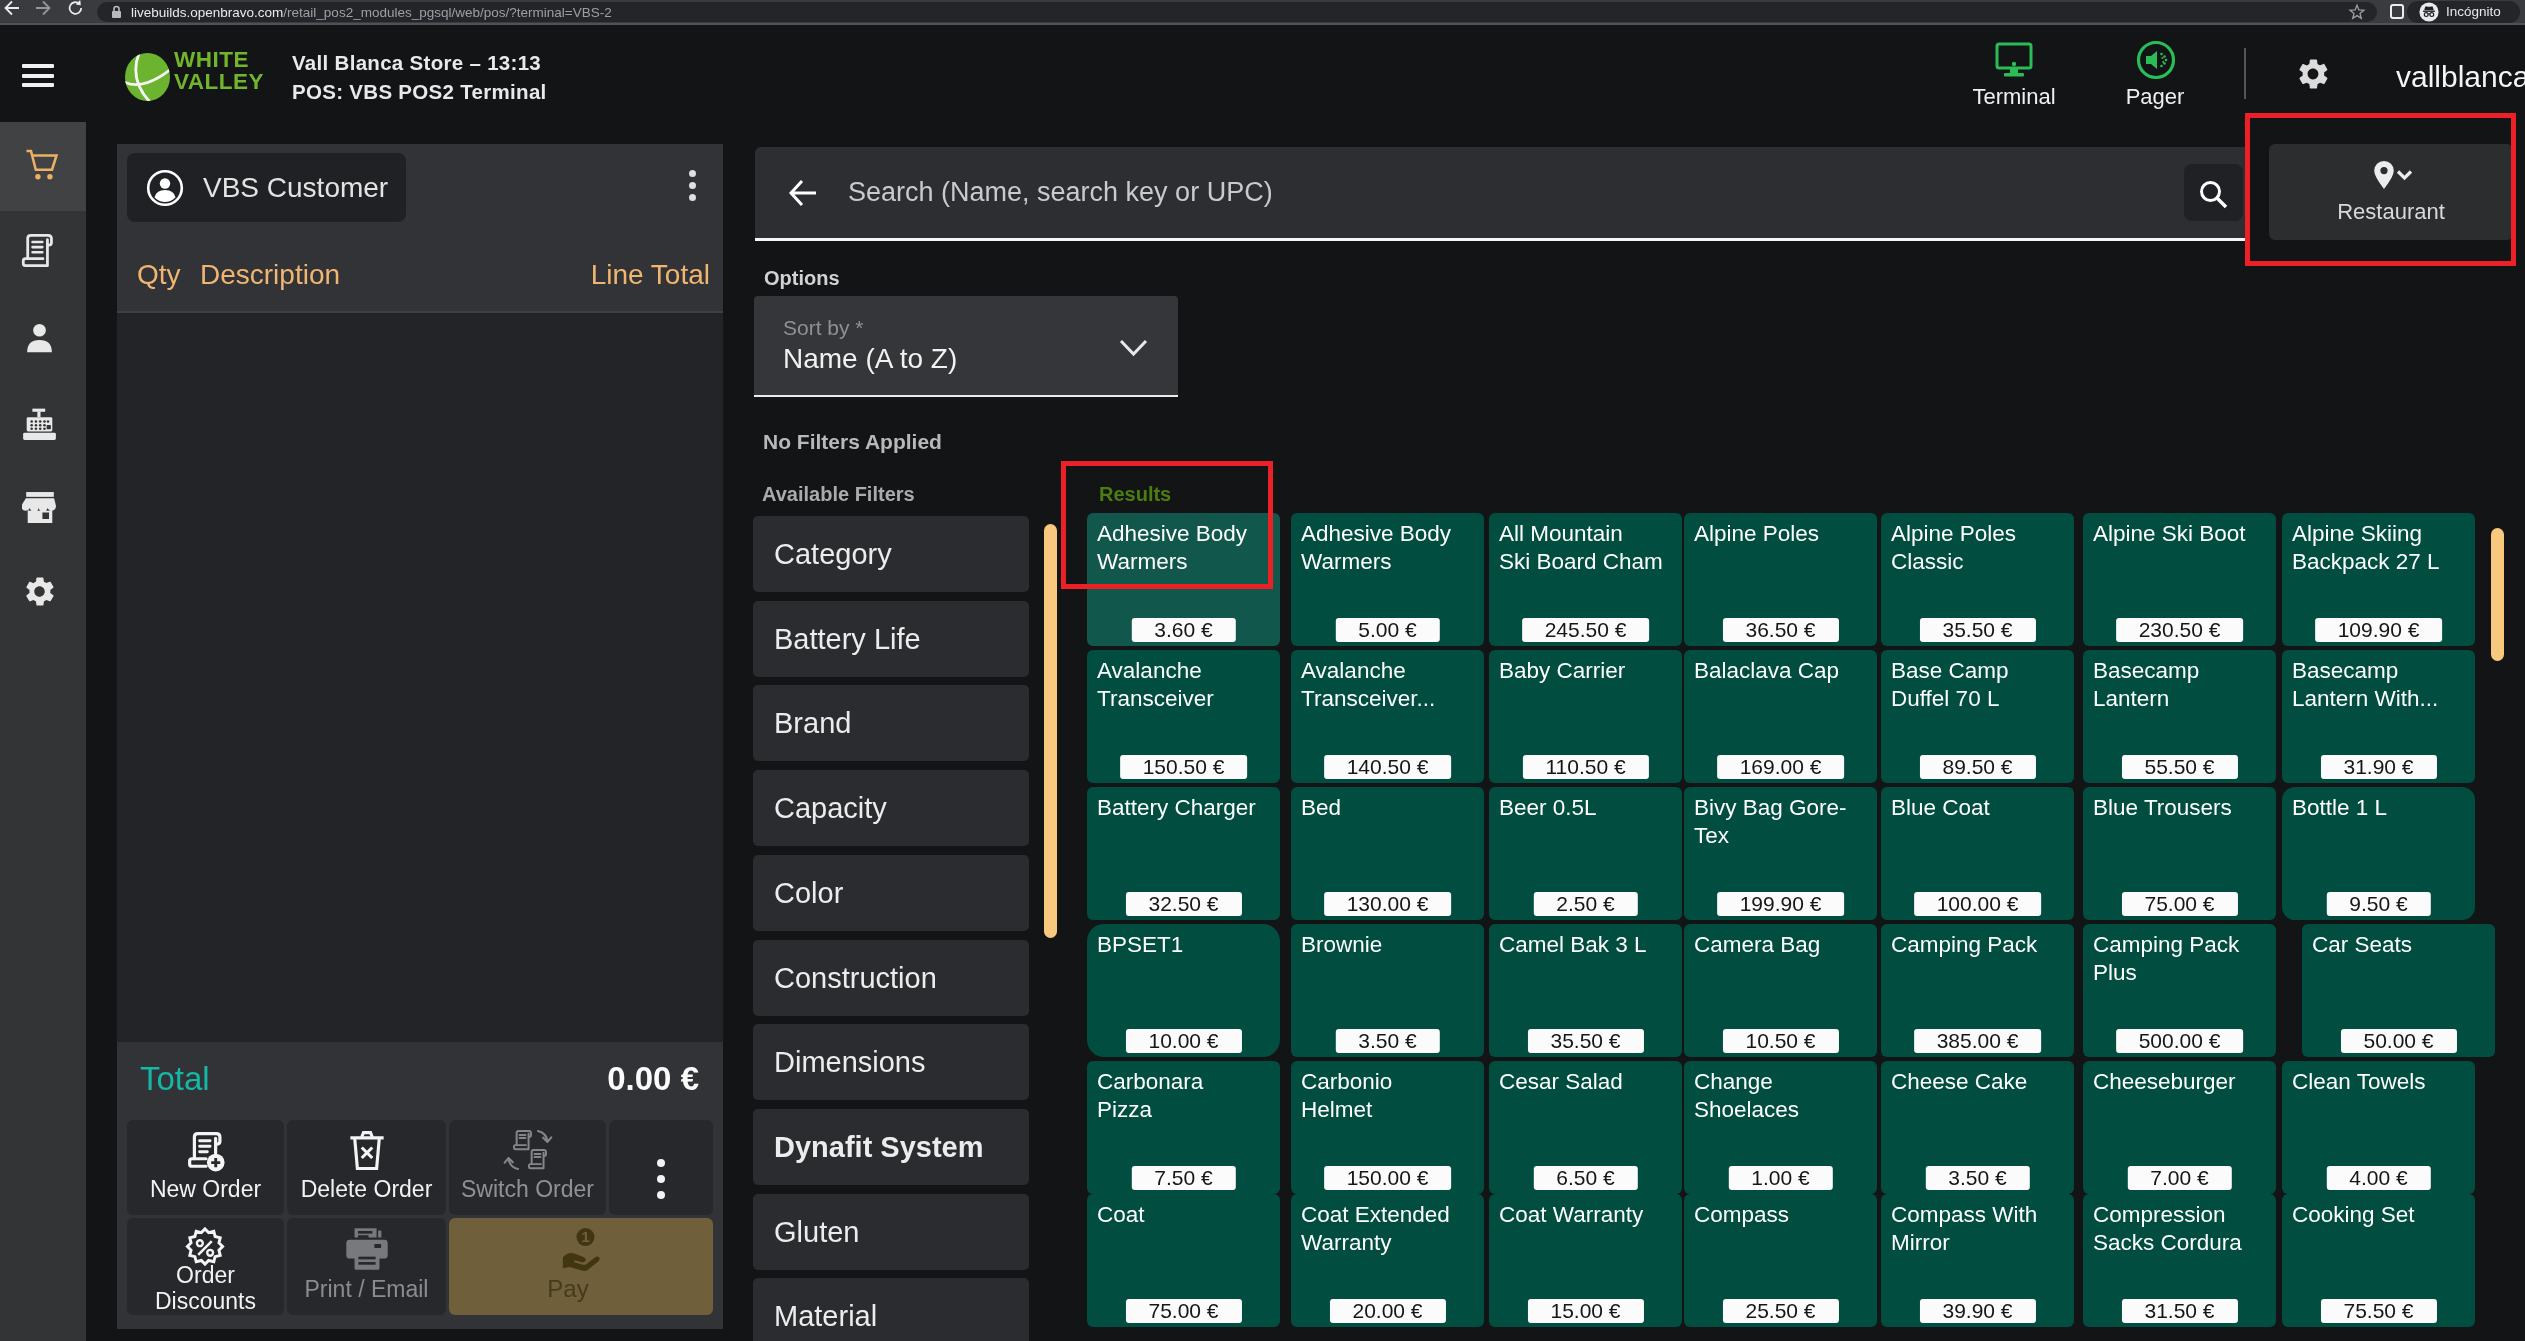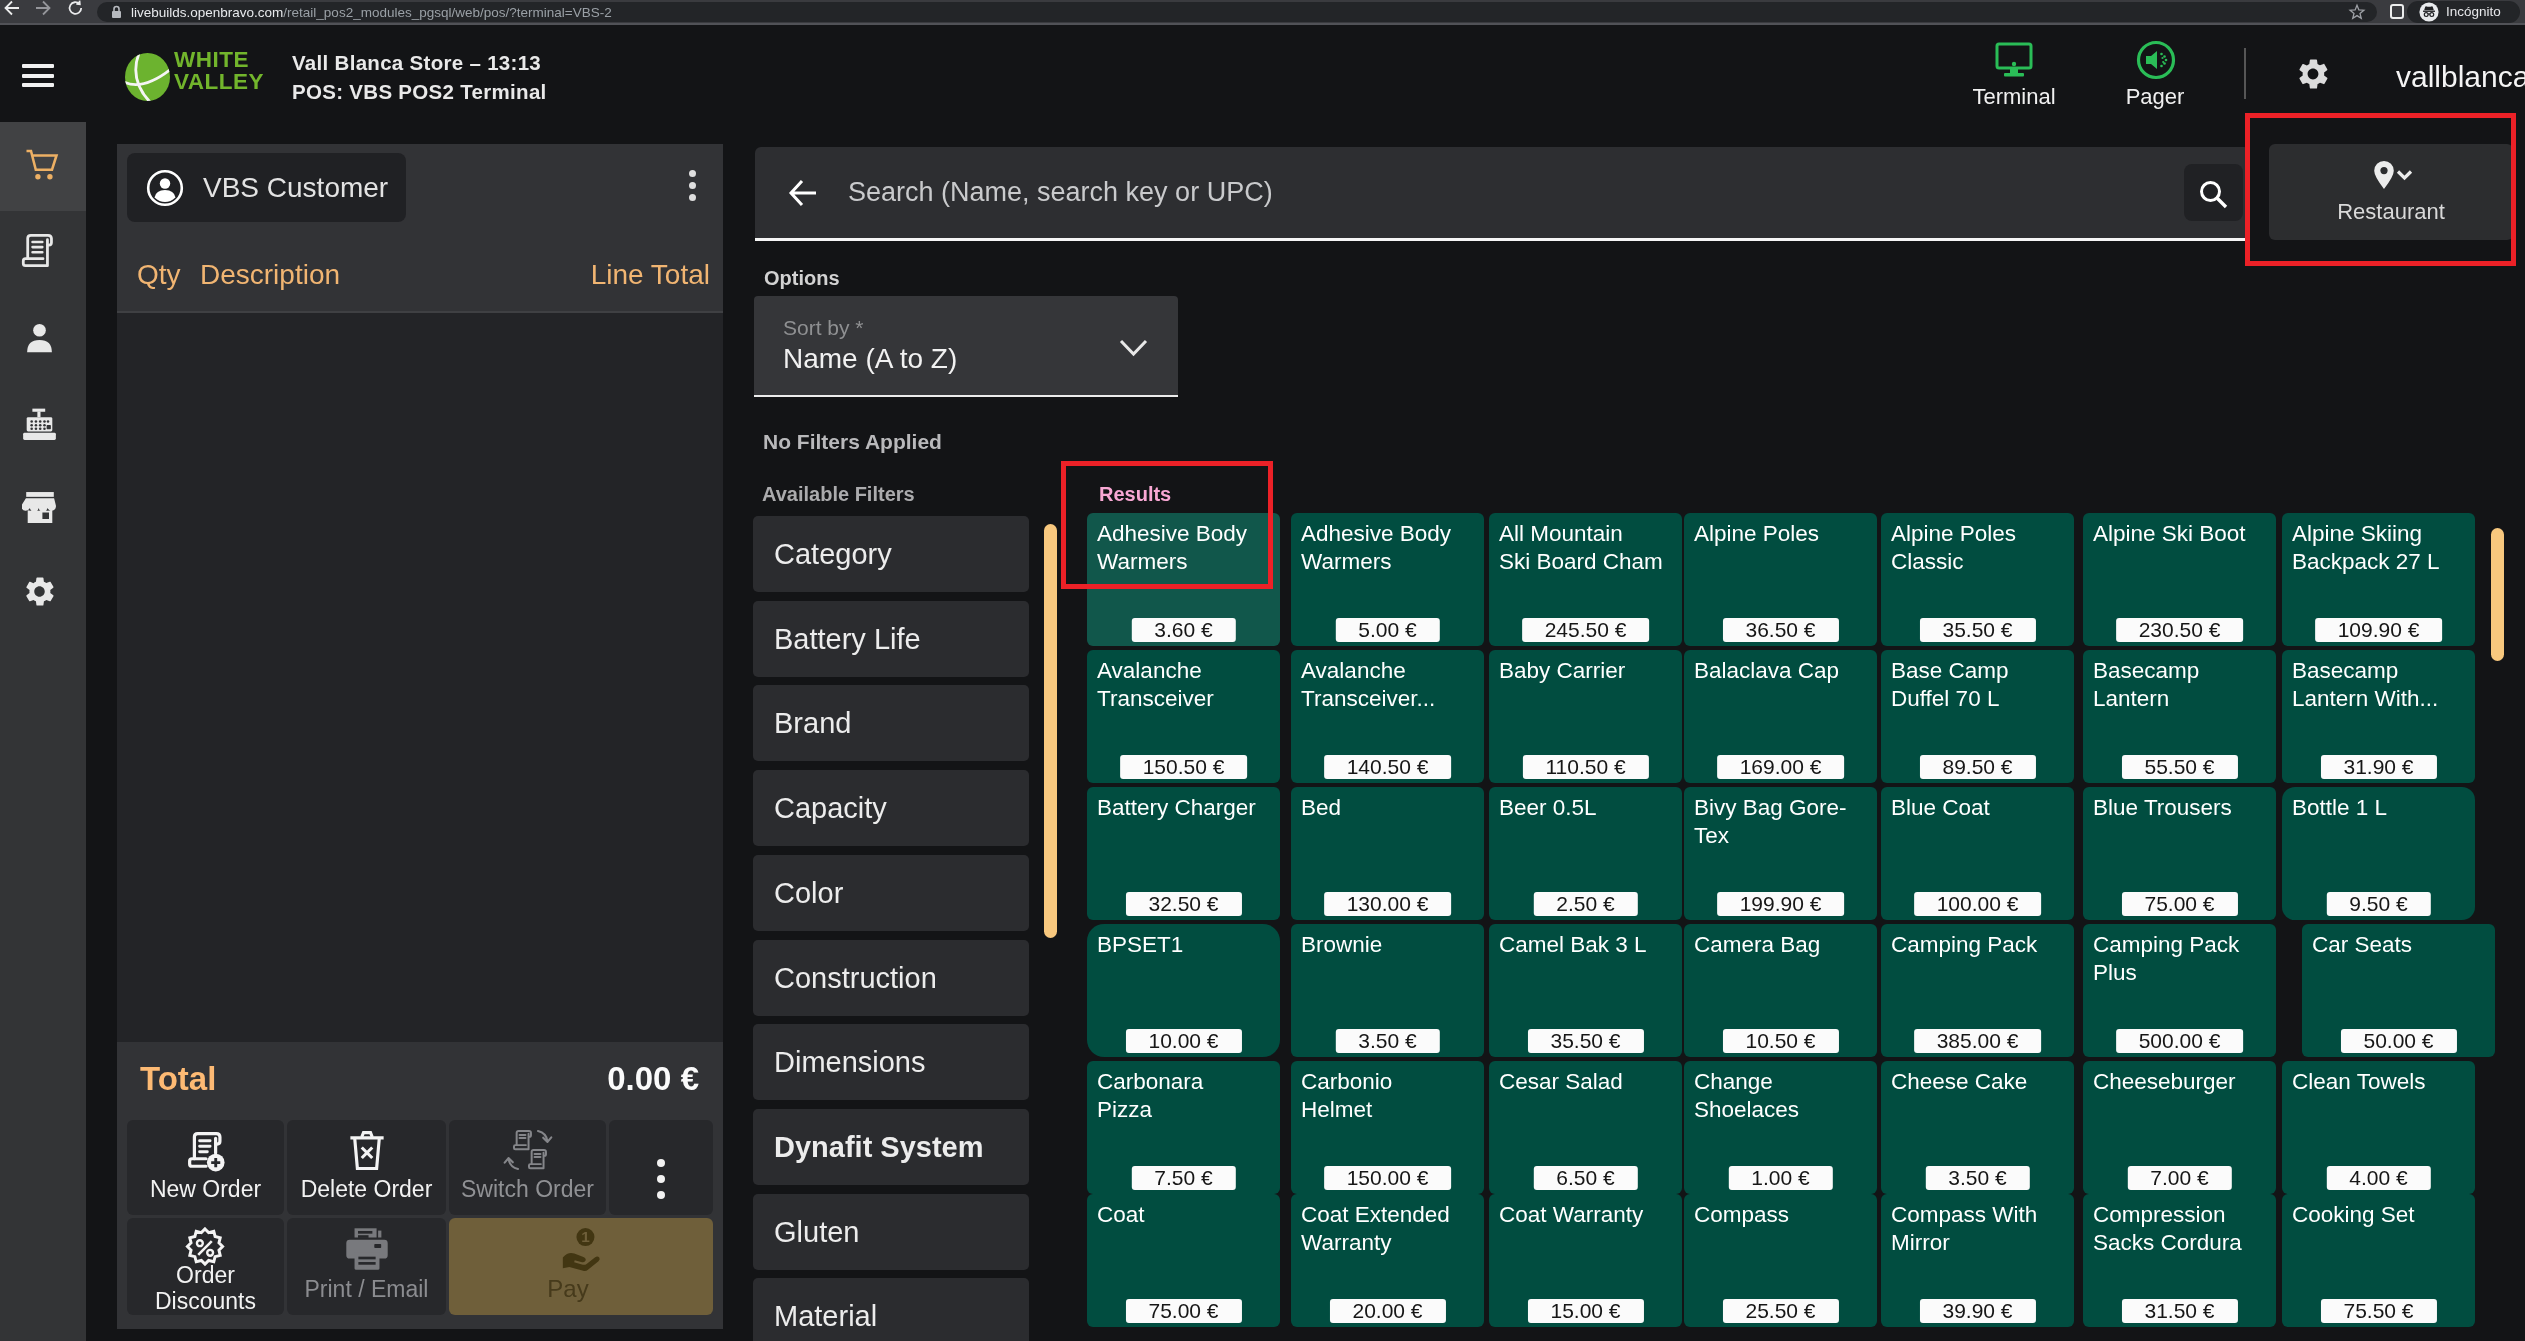--- a/index.html
+++ b/index.html
@@ -148,21 +148,21 @@
     <circle cx="19" cy="14.5" r="5.2" fill="#fff"></circle>
     <path d="M8.5 28.5 q1.5 -7.5 10.5 -7.5 q9 0 10.5 7.5 q-5 4.5 -10.5 4.5 q-5.5 0 -10.5 -4.5z" fill="#fff"></path>
   </svg>
 <div class="abs" style="left:203px;top:153px;height:69px;display:flex;align-items:center;font-size:28px;color:#e3e3e3;">VBS Customer</div>
 <div class="abs" style="left:689px;top:170px;width:7px;height:7px;background:#dfdfdf;border-radius:50%;"></div>
 <div class="abs" style="left:689px;top:182px;width:7px;height:7px;background:#dfdfdf;border-radius:50%;"></div>
 <div class="abs" style="left:689px;top:194px;width:7px;height:7px;background:#dfdfdf;border-radius:50%;"></div>
 <div class="abs" style="left:137px;top:259px;font-size:28px;color:#f1b572;">Qty</div>
 <div class="abs" style="left:200px;top:259px;font-size:28px;color:#f1b572;">Description</div>
 <div class="abs" style="left:400px;top:259px;width:310px;text-align:right;font-size:28px;color:#f1b572;">Line Total</div>
-<div class="abs" style="left:140px;top:1060px;font-size:33px;font-weight:bold;color:#fdba74;text-align:center;">Total</div>
+<div class="abs" style="left:140px;top:1060px;font-size:33px;font-weight:normal;color:#14b8a6;text-align:center;">Total</div>
 <div class="abs" style="left:400px;top:1060px;width:299px;text-align:right;font-size:33px;font-weight:bold;color:#fbfbfb;">0.00 €</div>
 <div class="btn" style="left:127px;top:1120px;width:157px;height:95px;"></div>
 <div class="btn" style="left:287px;top:1120px;width:159px;height:95px;"></div>
 <div class="btn" style="left:449px;top:1120px;width:157px;height:95px;"></div>
 <div class="btn" style="left:609px;top:1120px;width:104px;height:95px;"></div>
 <div class="btn" style="left:127px;top:1218px;width:157px;height:97px;"></div>
 <div class="btn" style="left:287px;top:1218px;width:159px;height:97px;"></div>
 <div class="btn" style="left:449px;top:1218px;width:264px;height:97px;background:#6f5f3a;"></div>
 <svg class="abs" style="left:186px;top:1130px" width="40" height="42" viewBox="0 0 36 38">
     <g fill="none" stroke="#f4f4f4" stroke-width="2.9" stroke-linejoin="round" stroke-linecap="round">
@@ -261,21 +261,21 @@
 <div class="fbox" style="top:601px;">Battery Life</div>
 <div class="fbox" style="top:685px;">Brand</div>
 <div class="fbox" style="top:770px;">Capacity</div>
 <div class="fbox" style="top:855px;">Color</div>
 <div class="fbox" style="top:940px;">Construction</div>
 <div class="fbox" style="top:1024px;">Dimensions</div>
 <div class="fbox" style="top:1109px;font-weight:bold;">Dynafit System</div>
 <div class="fbox" style="top:1194px;">Gluten</div>
 <div class="fbox" style="top:1278px;">Material</div>
 <div class="abs" style="left:1044px;top:524px;width:13px;height:414px;background:#f8c87e;border-radius:7px;"></div>
-<div class="abs" style="left:1099px;top:483px;font-size:20px;font-weight:600;color:#f9a8d4;">Results</div>
+<div class="abs" style="left:1099px;top:483px;font-size:20px;font-weight:600;color:#4d7c0f;">Results</div>
 <div class="tile sel" style="left:1087px;top:513px;">
     <div class="ttl">Adhesive Body<br>Warmers</div>
     <div class="price">3.60 €</div>
   </div>
 <div class="tile" style="left:1291px;top:513px;">
     <div class="ttl">Adhesive Body<br>Warmers</div>
     <div class="price">5.00 €</div>
   </div>
 <div class="tile" style="left:1489px;top:513px;">
     <div class="ttl">All Mountain<br>Ski Board Cham</div>

